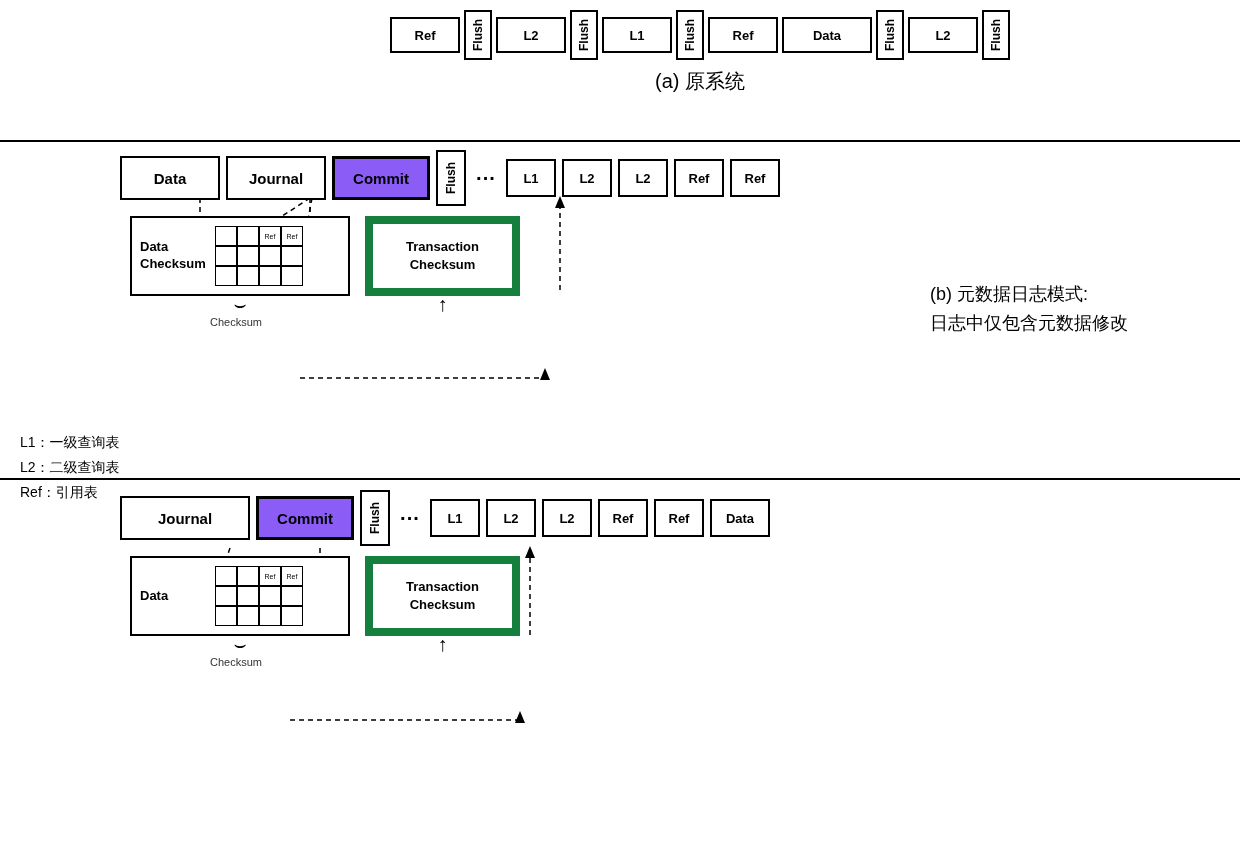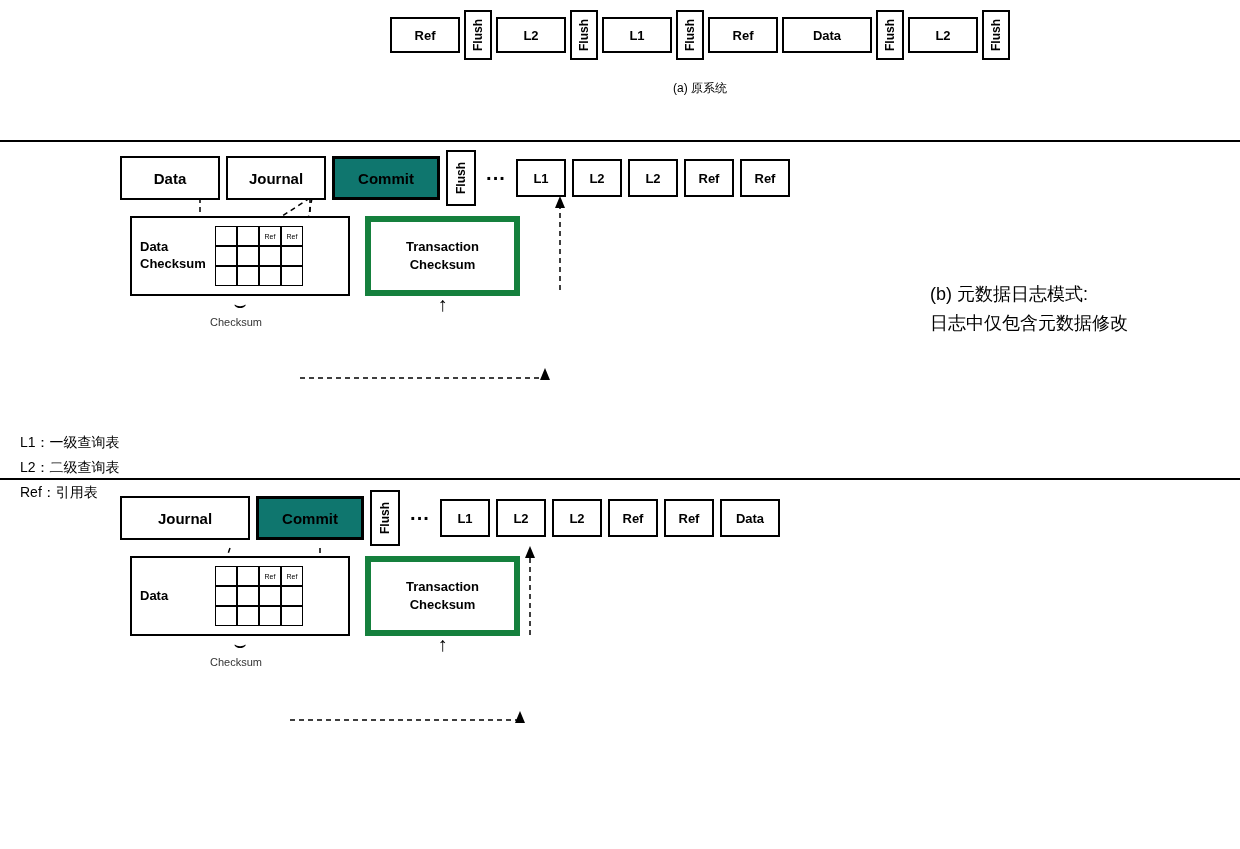--- a/index.html
+++ b/index.html
@@ -54,22 +54,22 @@
     .block-narrow {
       width: 28px;
       height: 50px;
       writing-mode: vertical-rl;
       text-orientation: mixed;
       transform: rotate(180deg);
       font-size: 12px;
     }
 
     .section-label {
-      font-size: 12px;
-      margin-top: 20px;
+      font-size: 20px;
+      margin-top: 8px;
       font-weight: normal;
     }
 
     
     .divider {
       position: absolute;
       left: 0;
       right: 0;
       height: 2px;
       background: #000;
@@ -104,29 +104,29 @@
       border: 2px solid #000;
       display: flex;
       align-items: center;
       justify-content: center;
       font-size: 15px;
       font-weight: bold;
       background: #fff;
     }
 
     .block-commit {
-      width: 108px;
+      width: 98px;
       height: 44px;
       border: 3px solid #000;
       display: flex;
       align-items: center;
       justify-content: center;
       font-size: 15px;
       font-weight: bold;
-      background: #0f766e;
+      background: #8b5cf6;
     }
 
     .block-flush-tall {
       width: 30px;
       height: 56px;
       border: 2px solid #000;
       display: flex;
       align-items: center;
       justify-content: center;
       writing-mode: vertical-rl;
@@ -188,21 +188,21 @@
       width: 22px;
       height: 20px;
       border: 1px solid #000;
       font-size: 9px;
       display: flex;
       align-items: center;
       justify-content: center;
     }
 
     .transaction-checksum-box {
-      border: 6px solid #15803d;
+      border: 8px solid #15803d;
       width: 155px;
       height: 80px;
       display: flex;
       align-items: center;
       justify-content: center;
       font-size: 13px;
       font-weight: bold;
       text-align: center;
       background: #fff;
       line-height: 1.4;

